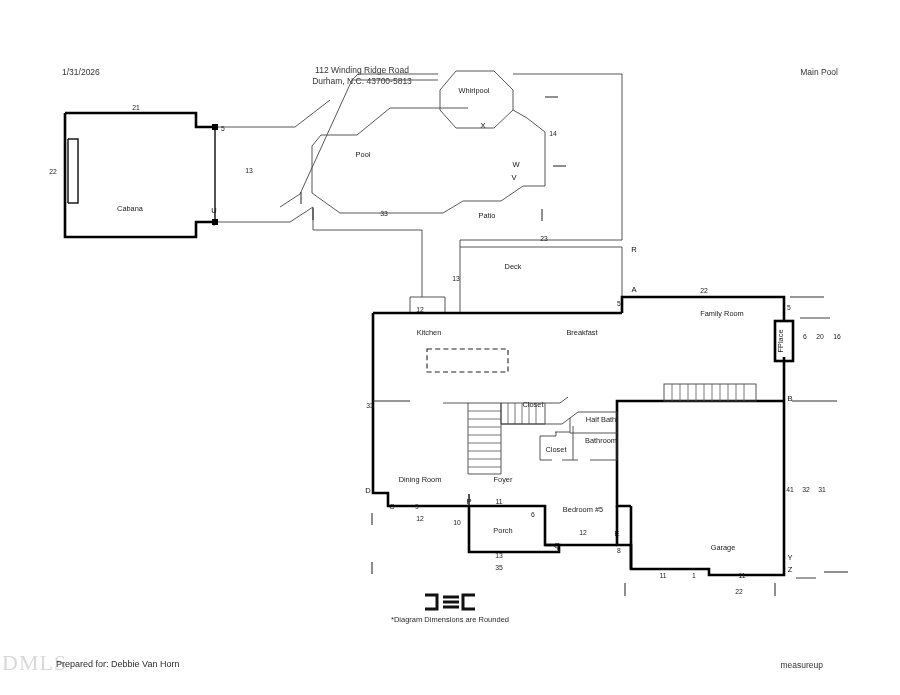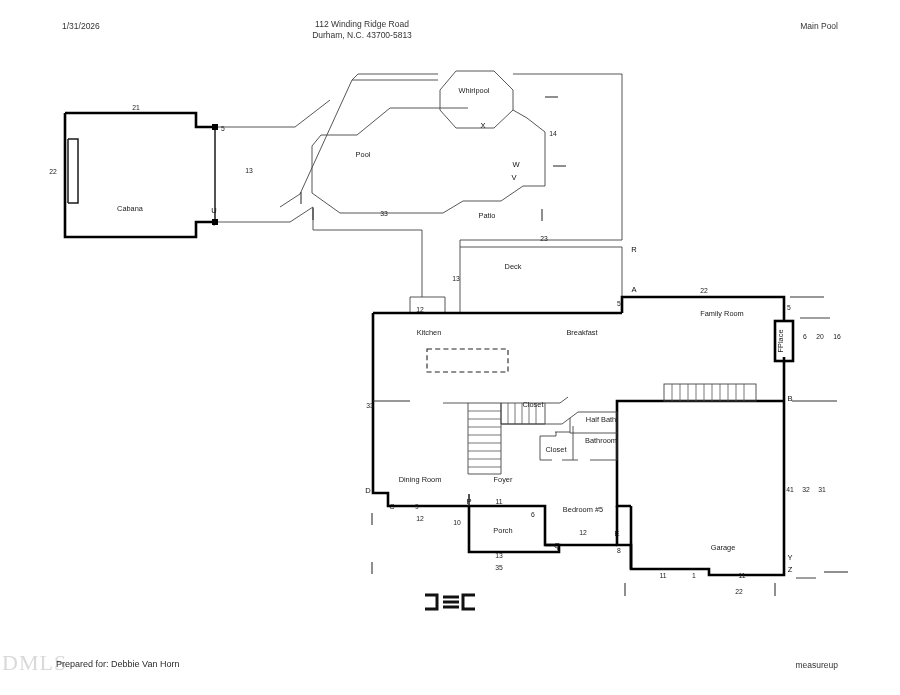--- a/index.html
+++ b/index.html
@@ -17,34 +17,35 @@
     height: 695px;
     background: #ffffff;
     overflow: hidden;
   }
   .hdr {
     position: absolute;
     font-size: 8.5px;
     color: #333;
     white-space: pre-line;
     line-height: 1.35;
+    margin-top: 46px;
   }
   #hdr-date  { left: 62px;  top: 21px; }
   #hdr-addr  { left: 0; top: 19px; width: 724px; text-align: center; }
   #hdr-level { right: 62px; top: 21px; }
 
   #footer-prepared {
     position: absolute;
     left: 56px; top: 659px;
     font-size: 9px;
     color: #2a2a2a;
   }
   #footer-brand {
     position: absolute;
-    right: 62px; top: 660px;
+    right: 77px; top: 660px;
     font-size: 8.5px;
     color: #333;
   }
   #watermark {
     position: absolute;
     left: 2px; top: 650px;
     font-family: "Liberation Serif", serif;
     font-size: 22px;
     color: #d9d9d9;
     letter-spacing: 1px;
@@ -317,17 +318,18 @@
   <div id="logo-wrap">
     <svg width="56" height="20" viewBox="0 0 56 20">
       <path d="M3,3 L15,3 L15,17 L3,17" fill="none" stroke="#111" stroke-width="3"></path>
       <line x1="21" y1="5" x2="37" y2="5" stroke="#111" stroke-width="3"></line>
       <line x1="21" y1="10" x2="37" y2="10" stroke="#111" stroke-width="3"></line>
       <line x1="21" y1="15" x2="37" y2="15" stroke="#111" stroke-width="3"></line>
       <path d="M53,3 L41,3 L41,17 L53,17" fill="none" stroke="#111" stroke-width="3"></path>
     </svg>
   </div>
 
+  <div id="disclaimer">*Diagram Dimensions are Rounded</div>
   <div id="watermark">DMLS</div>
   <div id="footer-prepared">Prepared for: Debbie Van Horn</div>
   <div id="footer-brand">measureup</div>
 
 </div>
 
 </body></html>

